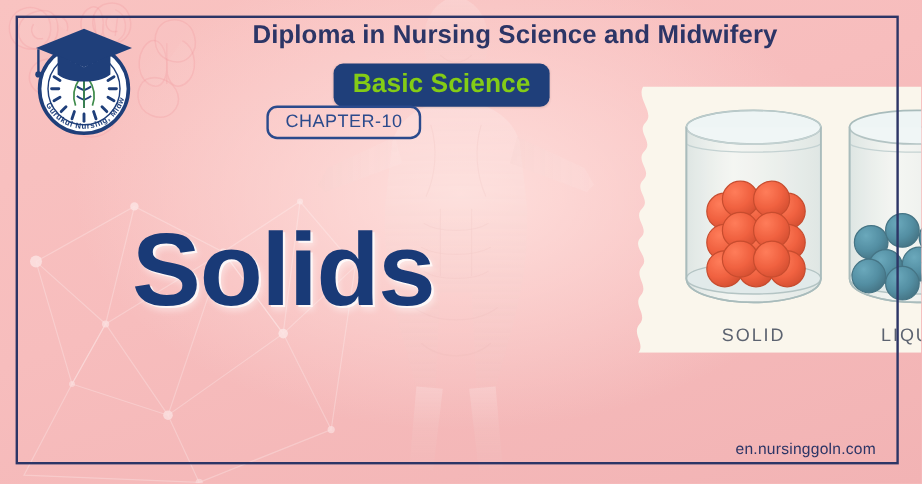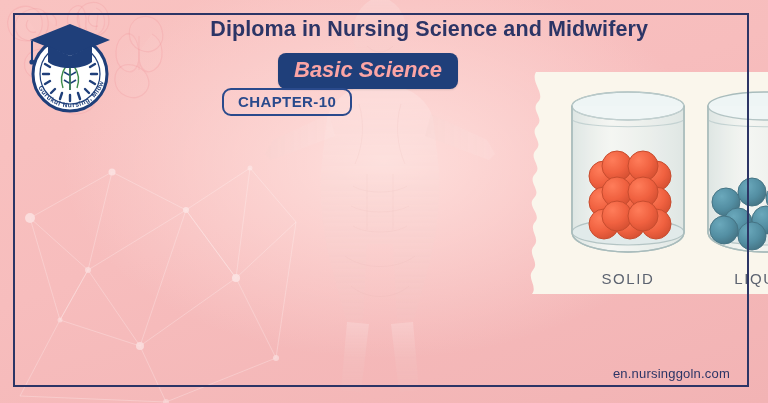--- a/index.html
+++ b/index.html
@@ -44,32 +44,31 @@
   #logo{position:absolute;left:18px;top:18px;width:98px;height:98px;}
 
   #course-title{
     position:absolute;left:118px;top:17px;width:530px;
     text-align:right;font-size:21.5px;font-weight:bold;
     color:#2c3566;letter-spacing:.1px;white-space:nowrap;
   }
 
   .pill{
     position:absolute;display:inline-block;
-    background:#1f3f7a;color:#fca5a5;border-radius:9px;
+    background:#1f3f7a;color:#84cc16;border-radius:9px;
     font-weight:bold;text-align:right;white-space:nowrap;
     box-shadow:0 1px 2px rgba(0,0,0,.12);
-    font-style:italic;
   }
   #subject-pill{
     left:278px;top:53px;padding:4px 16px 6px;font-size:22px;border-radius:8px;
   }
 
   #chapter-pill{
     position:absolute;left:222px;top:88px;
-    padding:3px 14px 4px;font-size:15px;font-weight:bold;
+    padding:3px 14px 4px;font-size:15px;font-weight:normal;
     color:#2a4a8c;border:2px solid #2a4a8c;border-radius:9px;
     white-space:nowrap;letter-spacing:.4px;
   }
 
   #topic-pill{
     left:100px;top:127px;padding:6px 22px 8px;font-size:25px;border-radius:11px;
   }
 
   #main-title{
     position:absolute;left:110px;top:182px;width:400px;
@@ -242,20 +241,21 @@
     </g>
   </svg>
 
   <div id="course-title">Diploma in Nursing Science and Midwifery</div>
 
   <div class="pill" id="subject-pill">Basic Science</div>
 
   <div id="chapter-pill">CHAPTER-10</div>
 
 
+  <div id="main-title">Solids</div>
 
   <div id="illus-wrap">
     <svg id="torn" viewBox="0 0 252 222" preserveAspectRatio="none">
       <path fill="#faf6ec" d="M20 0 L252 0 L252 222 L16 222
         C 22 214, 10 206, 17 198 C 24 190, 11 182, 18 174
         C 25 166, 12 158, 19 150 C 26 142, 10 134, 18 126
         C 26 118, 11 110, 19 102 C 27 94, 12 86, 20 78
         C 28 70, 13 62, 21 54 C 29 46, 14 38, 22 30
         C 30 22, 14 10, 20 0 Z"></path>
     </svg>

